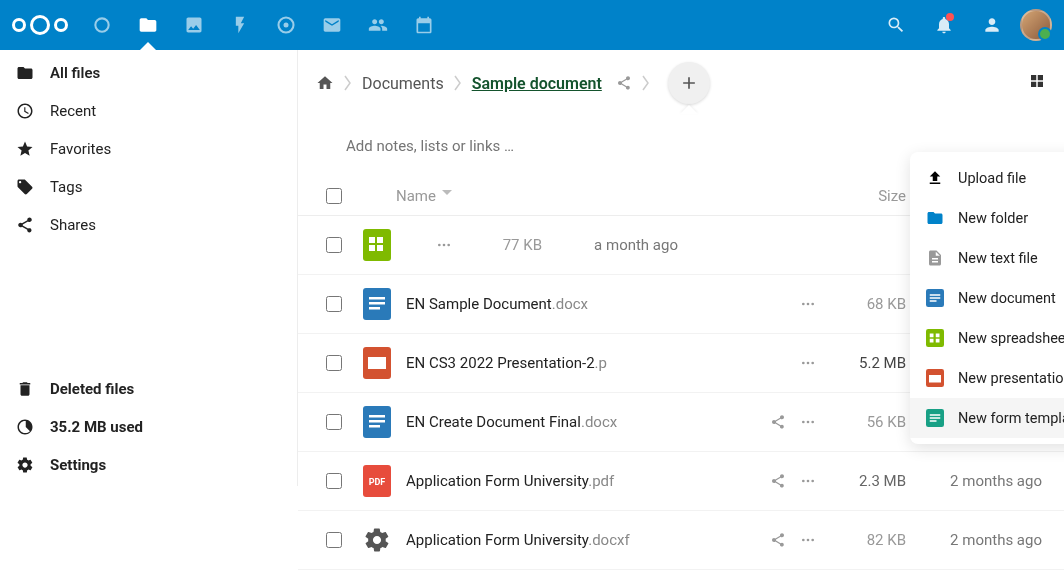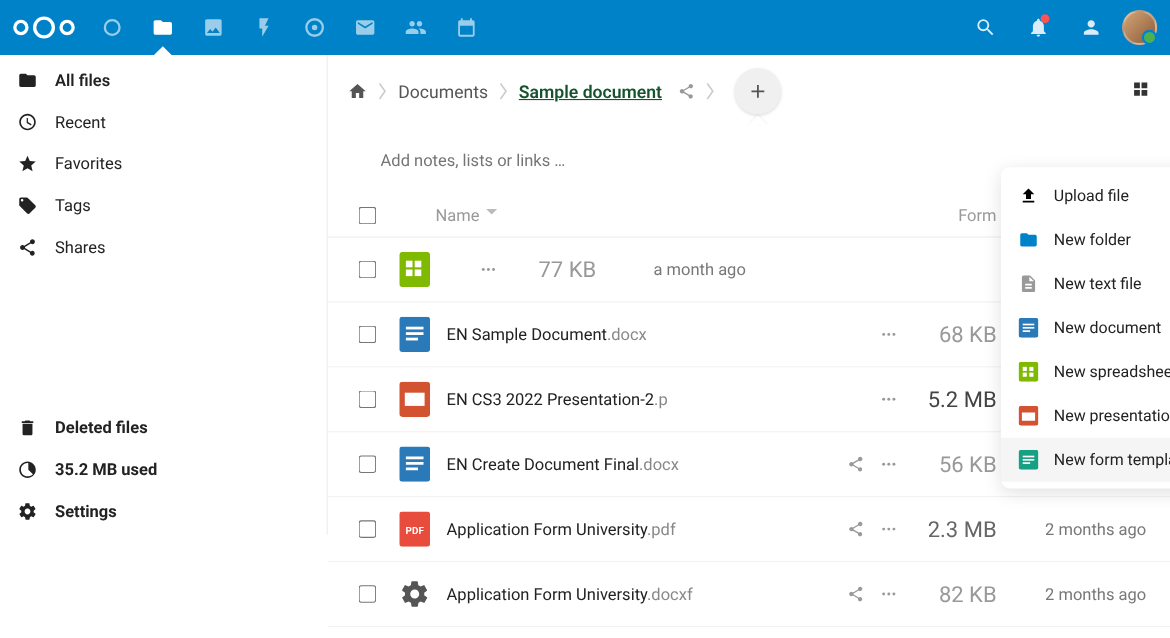--- a/index.html
+++ b/index.html
@@ -54,21 +54,21 @@
 .col-size { width: 90px; text-align: right; color: #999; font-size: 15px; }
 .col-mod { width: 140px; text-align: right; color: #999; font-size: 15px; padding-right: 4px; }
 
 .file-row { display: flex; align-items: center; padding: 12px 18px; border-bottom: 1px solid #f2f2f2; }
 .file-icon { width: 34px; height: 34px; margin-left: 8px; margin-right: 12px; display: flex; align-items: center; justify-content: center; border-radius: 3px; }
 .file-icon svg { width: 28px; height: 32px; }
 .file-name { flex: 1; font-size: 15px; color: #222; }
 .file-name .ext { color: #888; }
 .file-actions { display: flex; align-items: center; gap: 14px; }
 .file-actions svg { width: 16px; height: 16px; fill: #999; }
-.file-size { width: 90px; text-align: right; font-size: 20px; }
+.file-size { width: 90px; text-align: right; font-size: 15px; }
 .file-size.dim1 { color: #444; }
 .file-size.dim2 { color: #666; }
 .file-size.dim3 { color: #999; }
 .file-mod { width: 140px; text-align: right; font-size: 15px; color: #777; padding-right: 4px; }
 
 .dropdown { position: absolute; top: 102px; left: 612px; width: 190px; background: #fff; border-radius: 8px; box-shadow: 0 4px 16px rgba(0,0,0,0.12); padding: 6px 0; z-index: 100; }
 .dd-item { display: flex; align-items: center; padding: 11px 16px; gap: 14px; cursor: pointer; font-size: 14.5px; color: #222; }
 .dd-item.hovered { background: #f5f5f5; }
 .dd-item svg { width: 18px; height: 18px; }
 </style>
@@ -234,21 +234,21 @@
     <div class="table-header">
       <div class="col-check">
           <input type="checkbox" style="">
         </div>
       <div class="col-name">
           <span>Name</span>
           <svg viewBox="0 0 10 10">
             <path d="M0 3l5 5 5-5z"></path>
           </svg>
         </div>
-      <div class="col-size">Form</div>
+      <div class="col-size">Size</div>
       <div class="col-mod">Modified</div>
     </div>
 
     <div id="file-rows">
     <div class="file-row">
       <div class="col-check">
             <input type="checkbox" style="">
           </div>
       <div class="file-icon">
             <svg viewBox="0 0 28 32">

